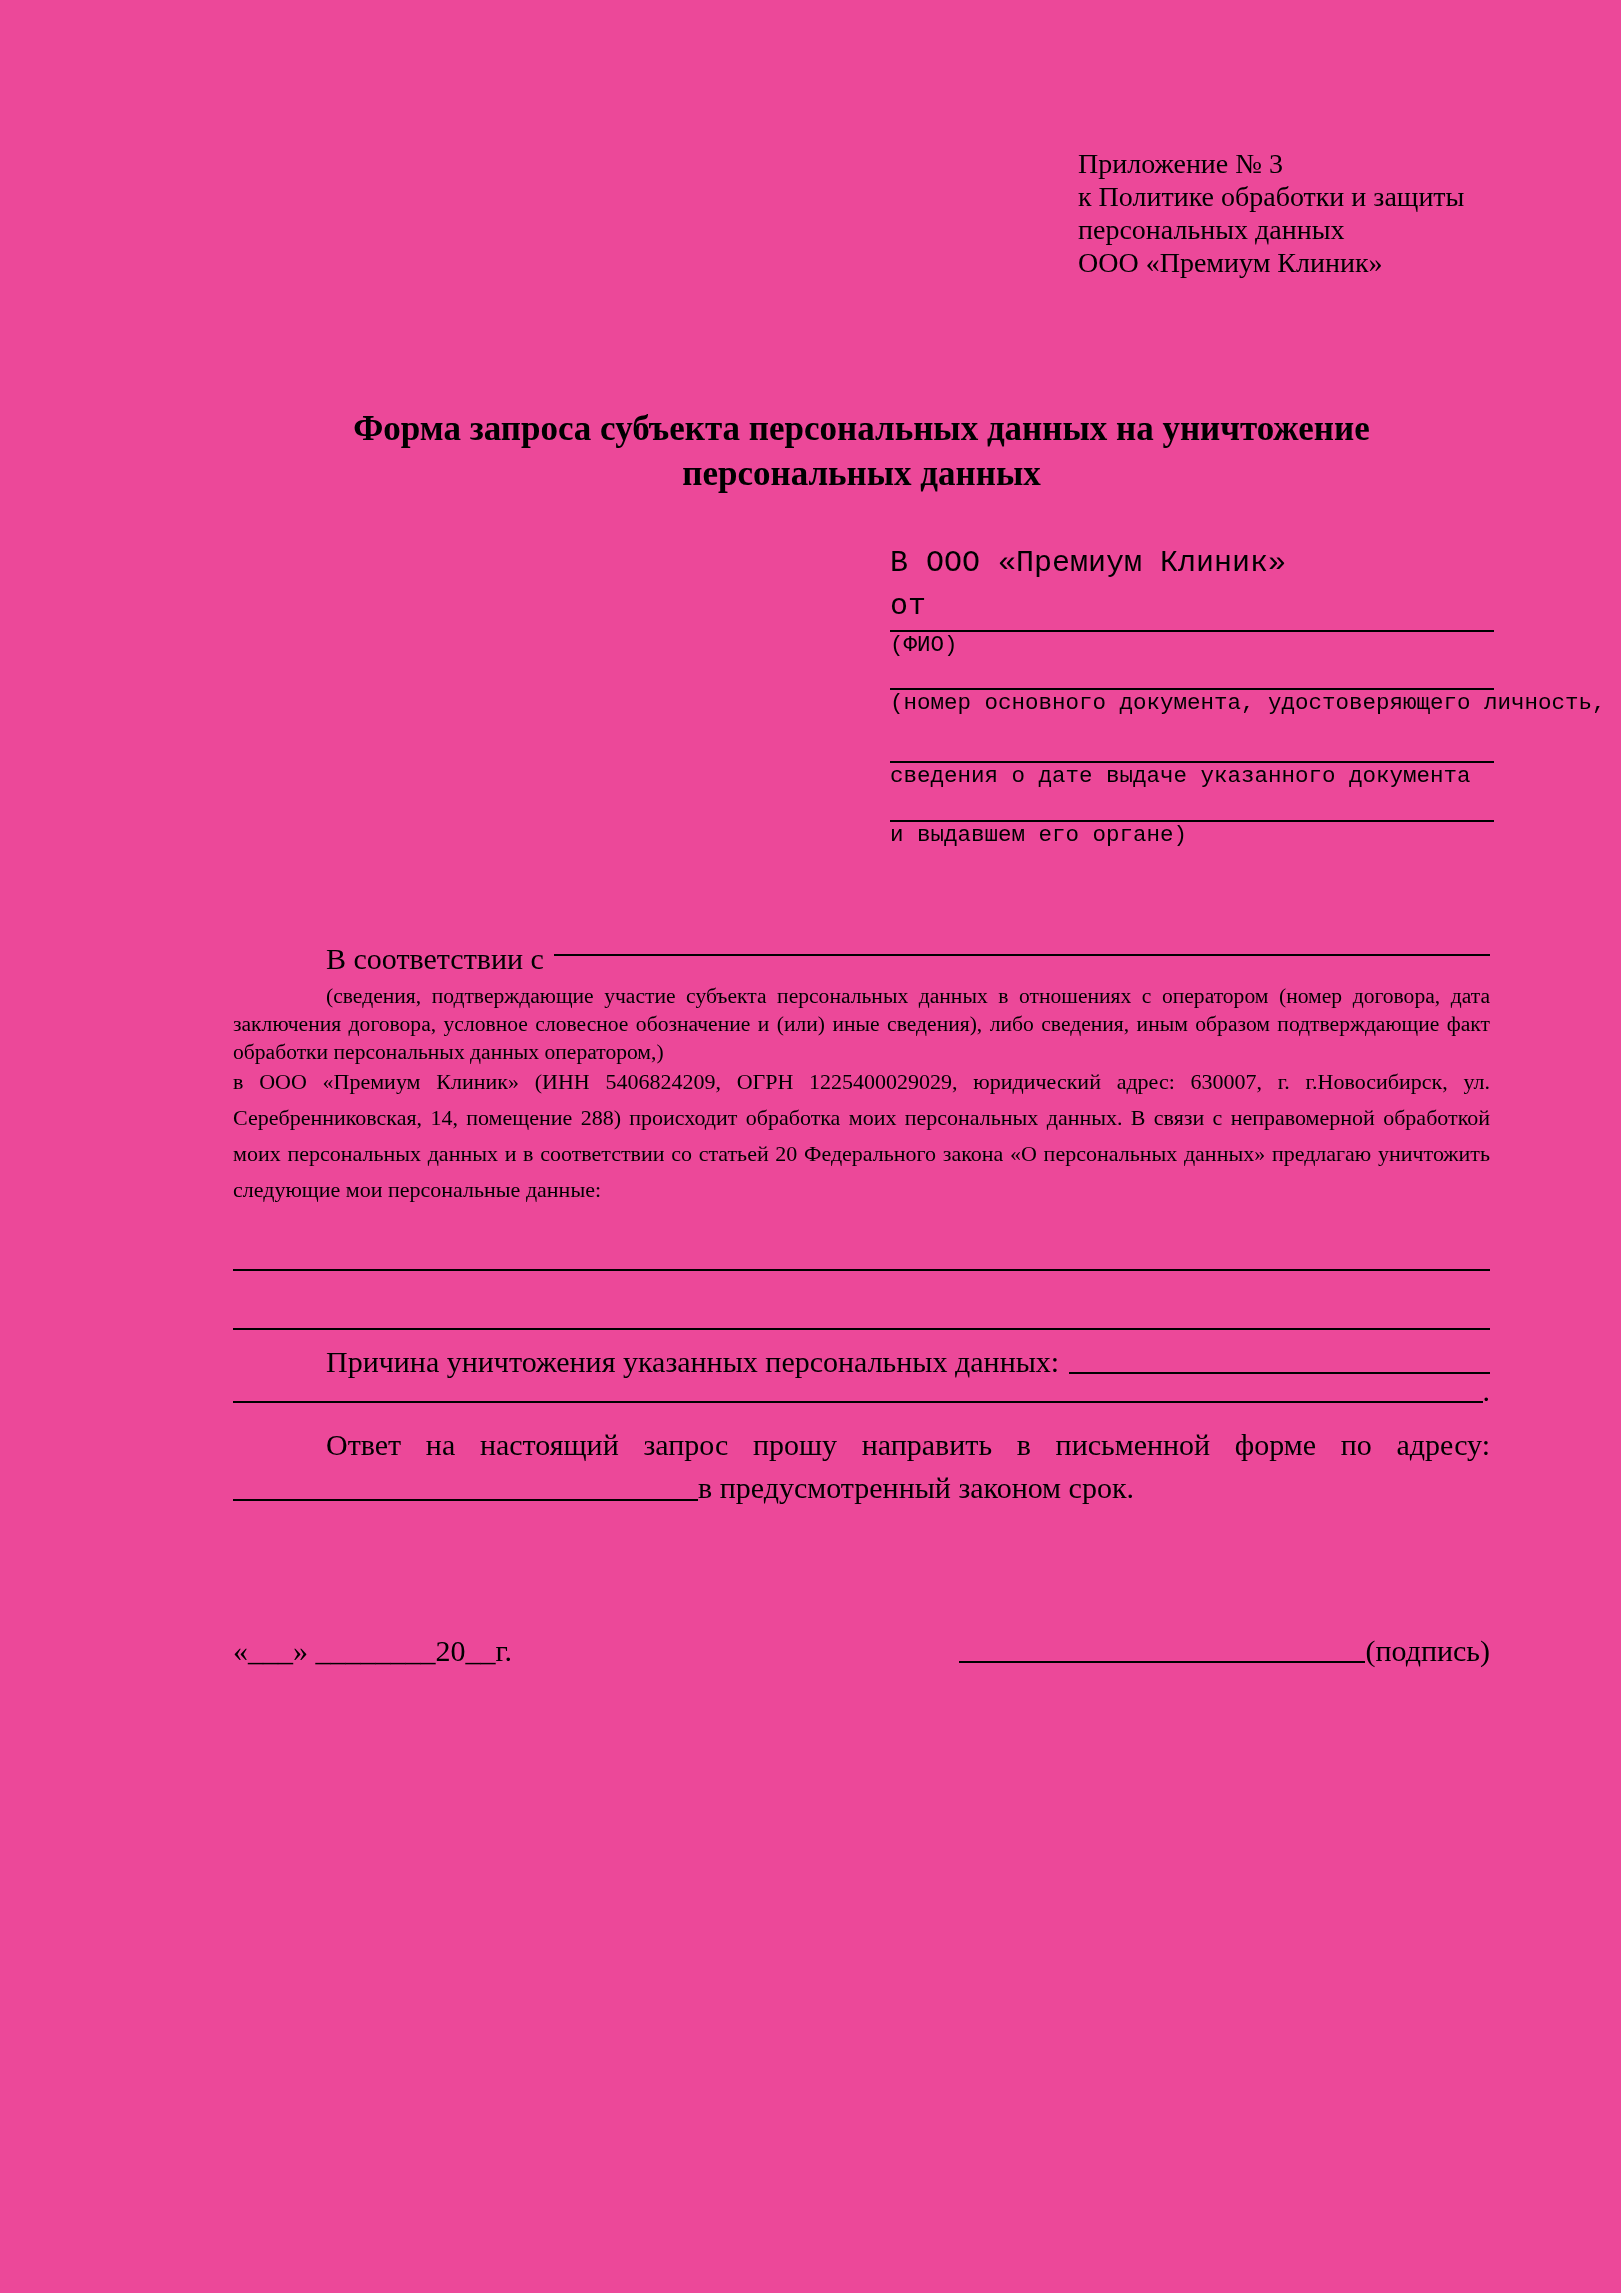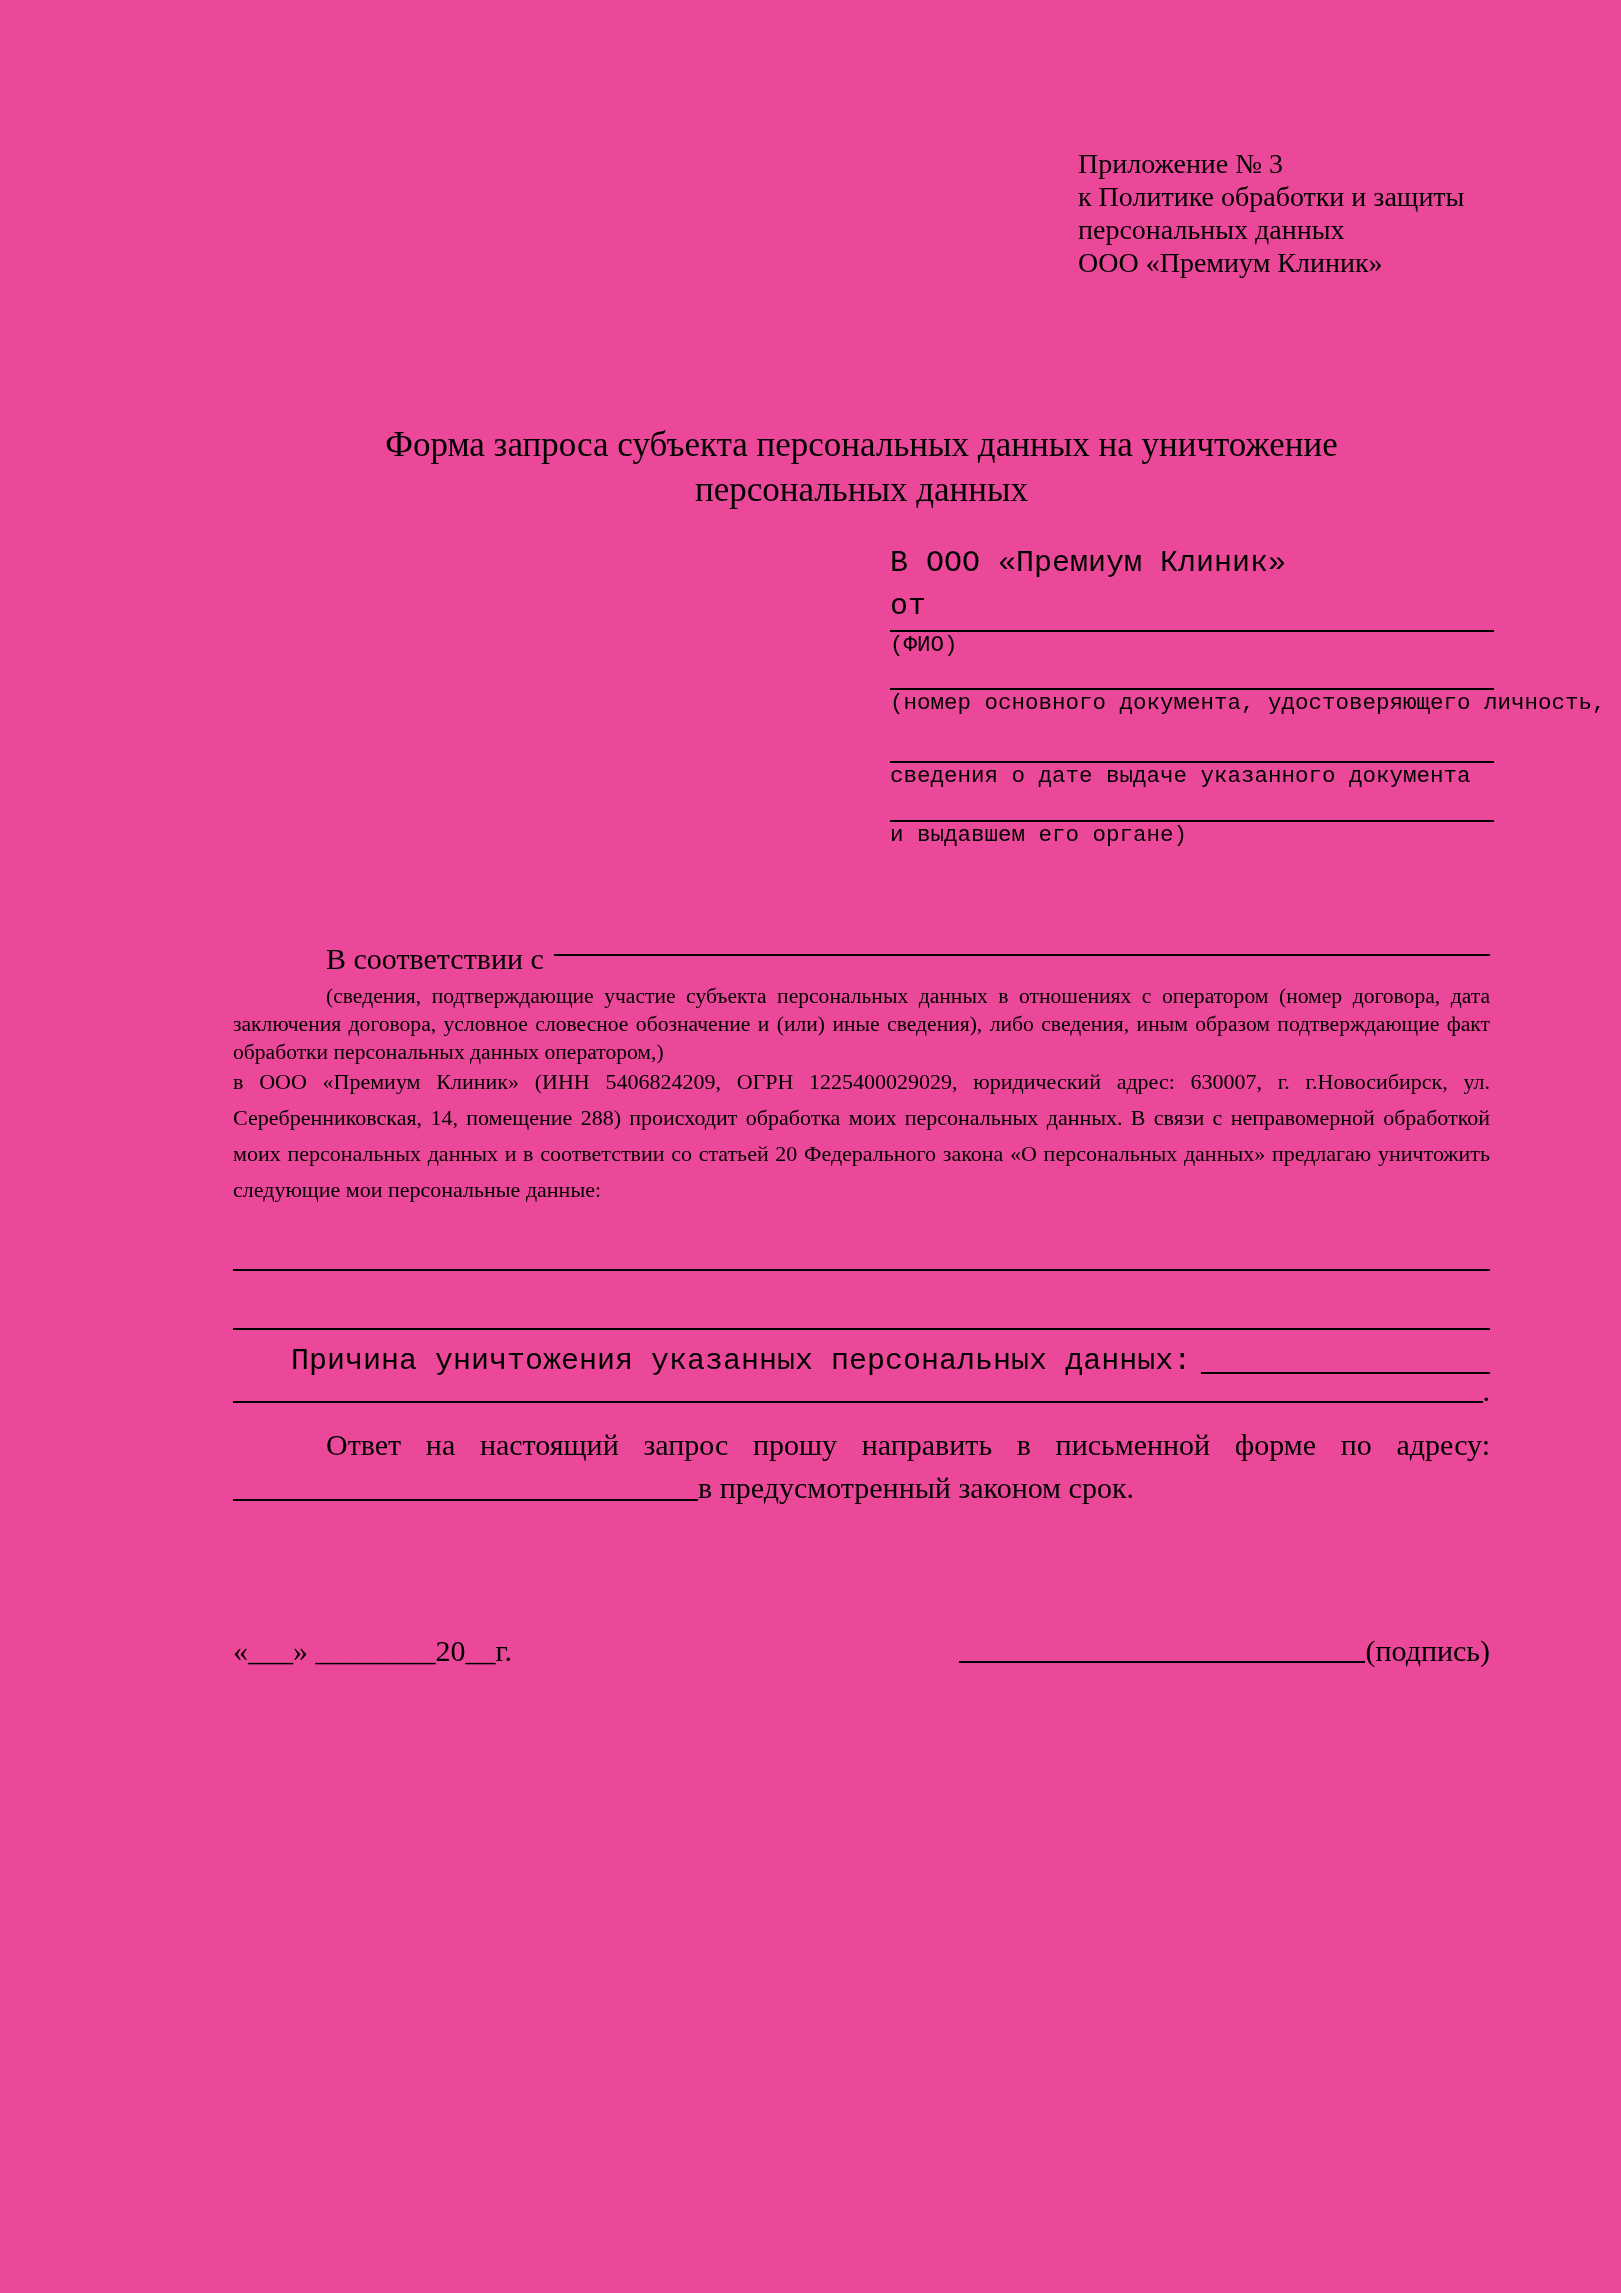--- a/index.html
+++ b/index.html
@@ -23,24 +23,23 @@
     white-space: nowrap;
   }
 
   
   .title {
     position: absolute;
     left: 233px;
     top: 406px;
     width: 1257px;
     text-align: center;
-    font-weight: 400;
+    font-weight: 700;
     font-size: 35px;
     line-height: 45px;
-    margin-top: 16px;
   }
 
   
   .addressee {
     position: absolute;
     left: 890px;
     top: 542px;
     width: 604px;
     font-size: 30px;
     font-family: Liberation Mono, monospace;
@@ -99,21 +98,21 @@
   .r2 { top: 1328px; }
 
   .reason {
     position: absolute;
     left: 233px;
     top: 1341px;
     width: 1257px;
     font-size: 30px;
     line-height: 41px;
   }
-  .reason .lead-indent { margin-left: 58px; font-family: Liberation Mono, monospace; }
+  .reason .lead-indent { margin-left: 93px; }
 
   .period-row {
     position: absolute;
     left: 233px;
     top: 1370px;
     width: 1257px;
     font-size: 30px;
     line-height: 41px;
   }
   .period-row .fill { margin-left: 0; }

